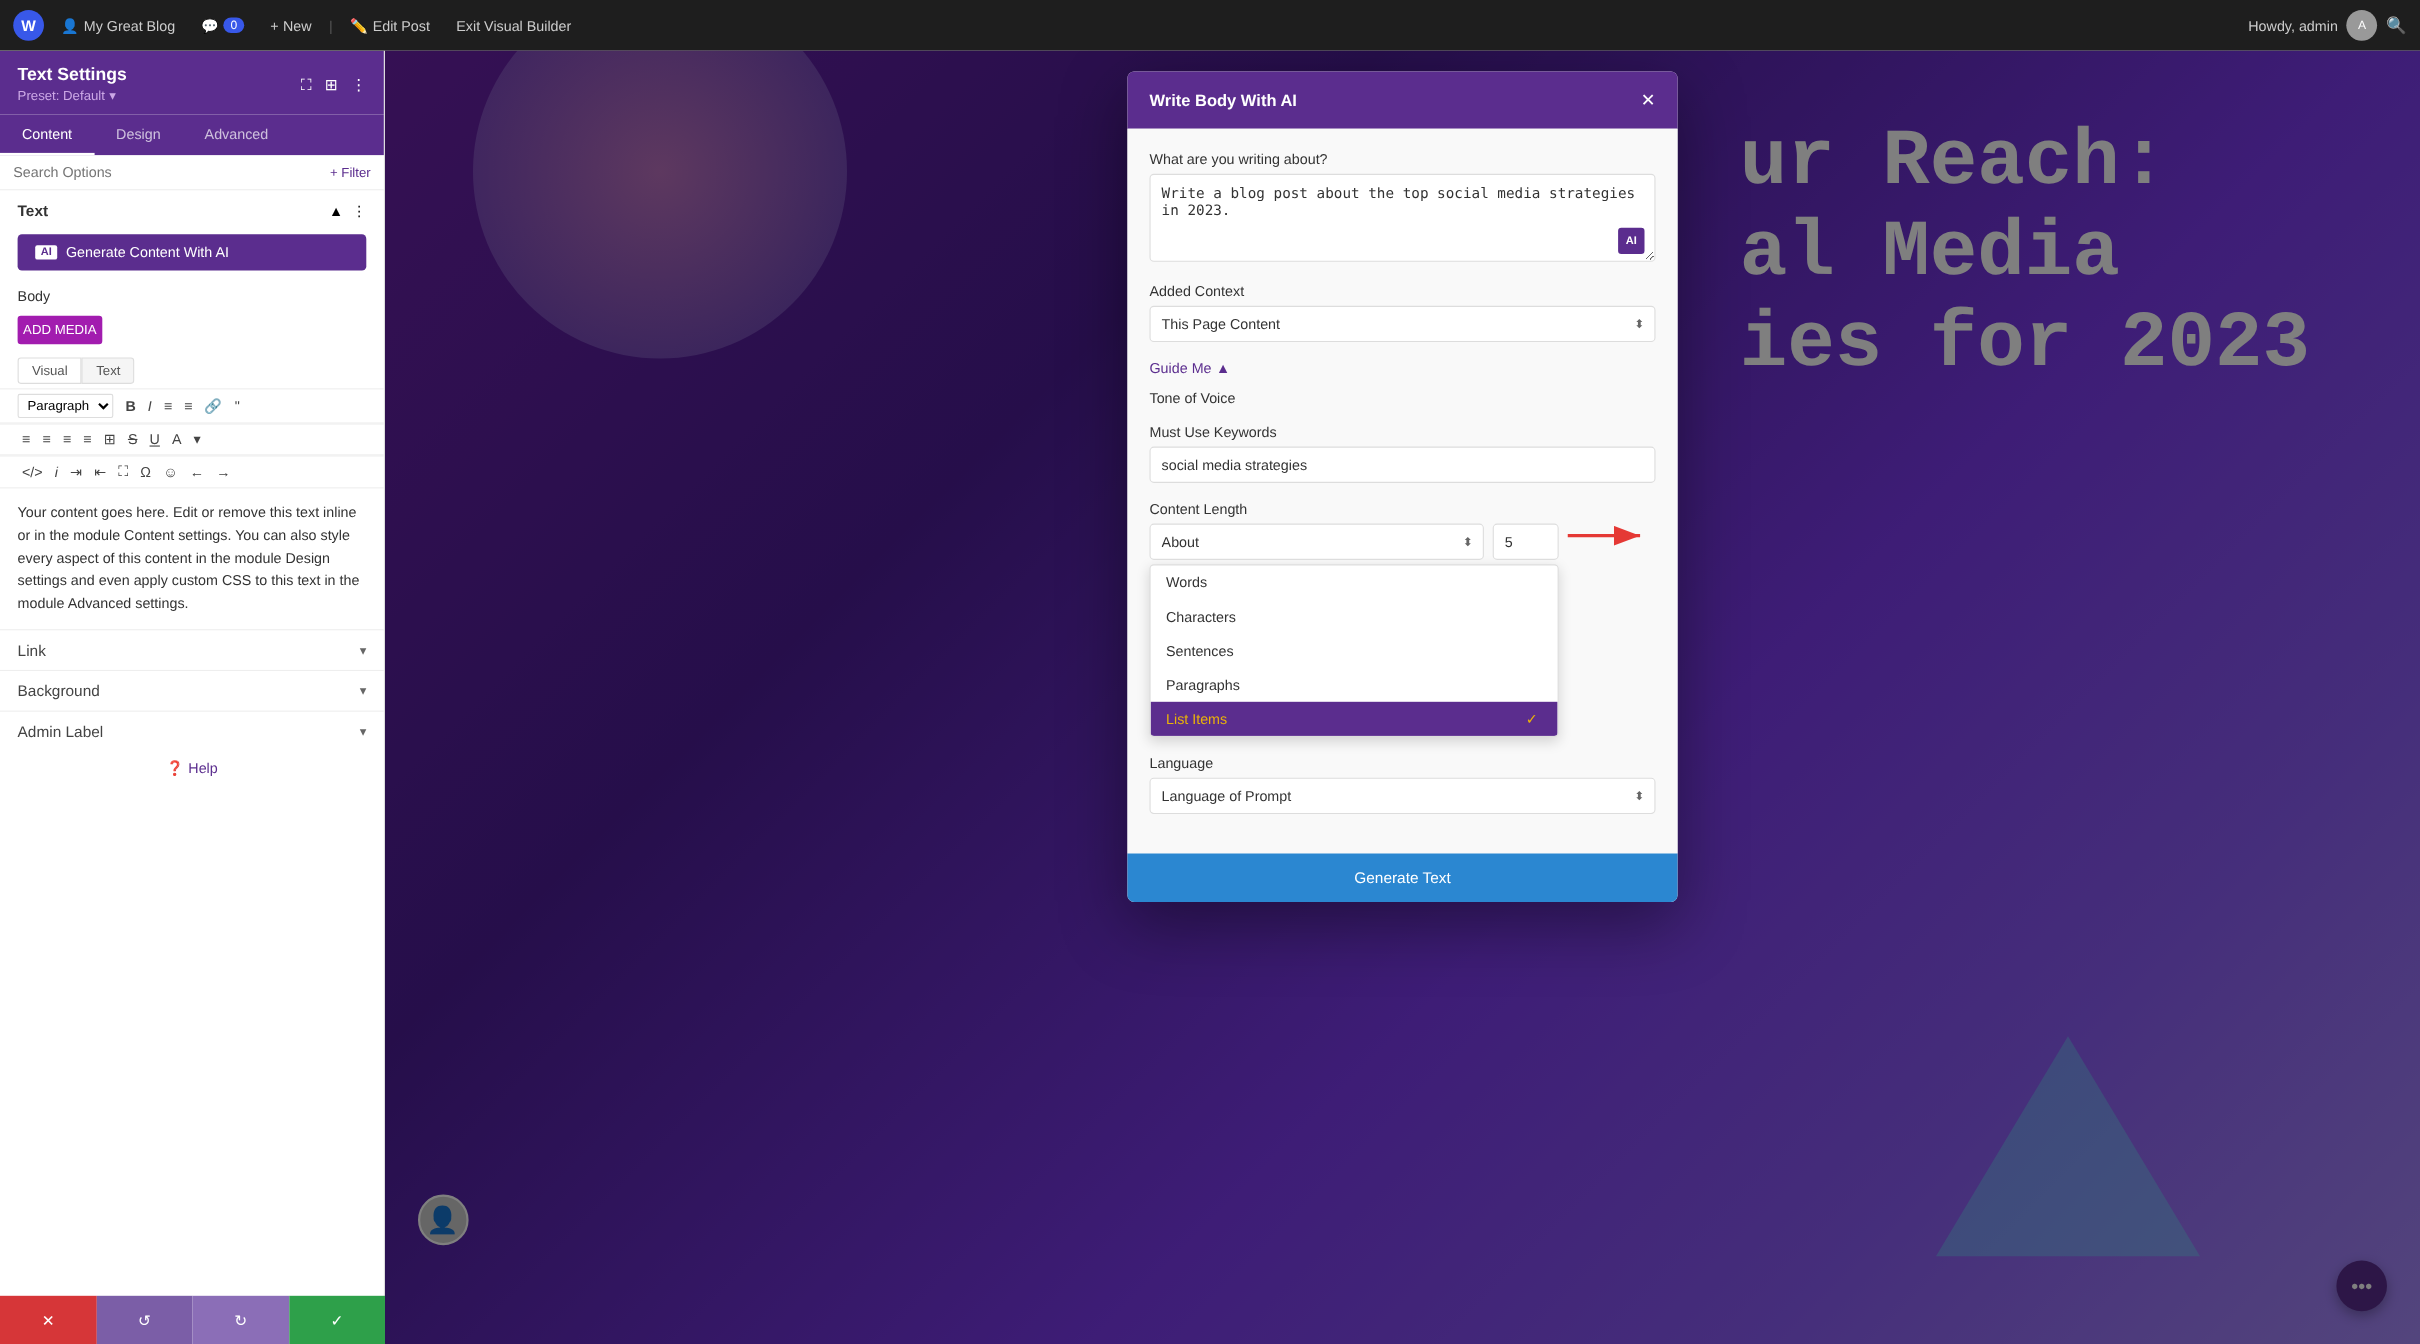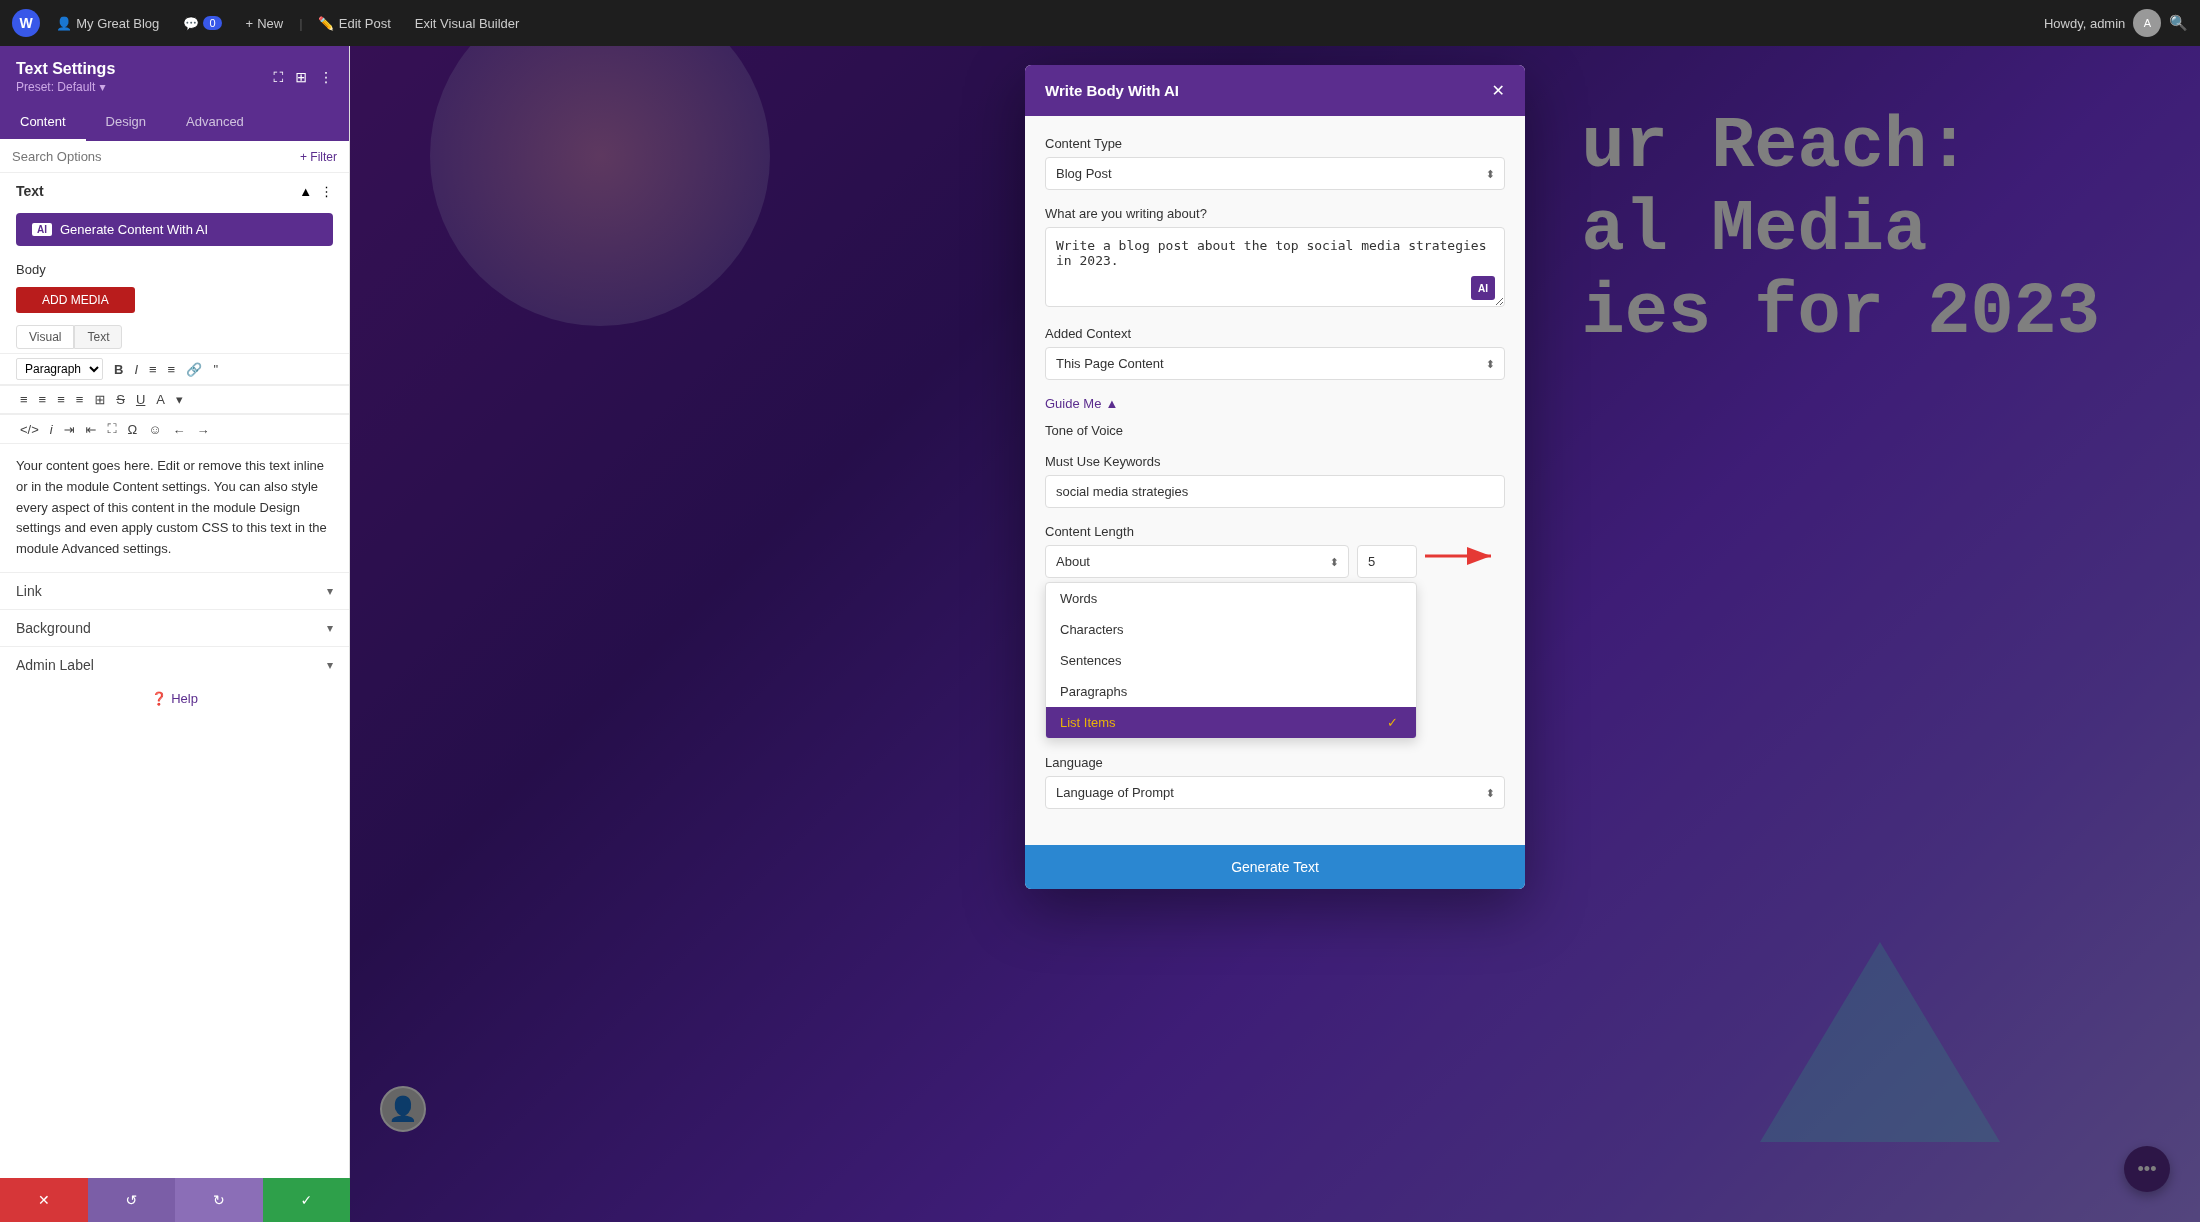--- a/index.html
+++ b/index.html
@@ -155,24 +155,24 @@
 
     .body-section-label {
       padding: 4px 16px 6px;
       font-size: 13px;
       font-weight: 500;
       color: #333;
     }
 
     .add-media-btn {
       margin: 4px 16px;
-      background: #b91c1c;
+      background: #a21caf;
       color: white;
       border: none;
-      padding: 6px 26px;
+      padding: 6px 5px;
       border-radius: 3px;
       cursor: pointer;
       font-size: 12px;
     }
 
     .editor-tabs {
       display: flex;
       margin: 8px 16px 4px;
       gap: 0;
     }
@@ -690,30 +690,20 @@
     </div>
 
     <div class="modal-overlay">
       <div class="modal">
         <div class="modal-header">
           <span class="modal-title">Write Body With AI</span>
           <button class="modal-close">✕</button>
         </div>
         <div class="modal-body">
 
-          <div class="form-group">
-            <label class="form-label">Content Type</label>
-            <div class="form-select-wrapper">
-              <select class="form-select">
-                <option>Blog Post</option>
-                <option>Article</option>
-                <option>Social Media Post</option>
-              </select>
-            </div>
-          </div>
 
           <div class="form-group">
             <label class="form-label">What are you writing about?</label>
             <div class="textarea-wrapper">
               <textarea class="form-textarea" style="height: 80px;" placeholder="Write a blog post about the top social media strategies in 2023.">Write a blog post about the top social media strategies in 2023.</textarea>
               <div class="textarea-ai-icon">AI</div>
             </div>
           </div>
 
           <div class="form-group">

